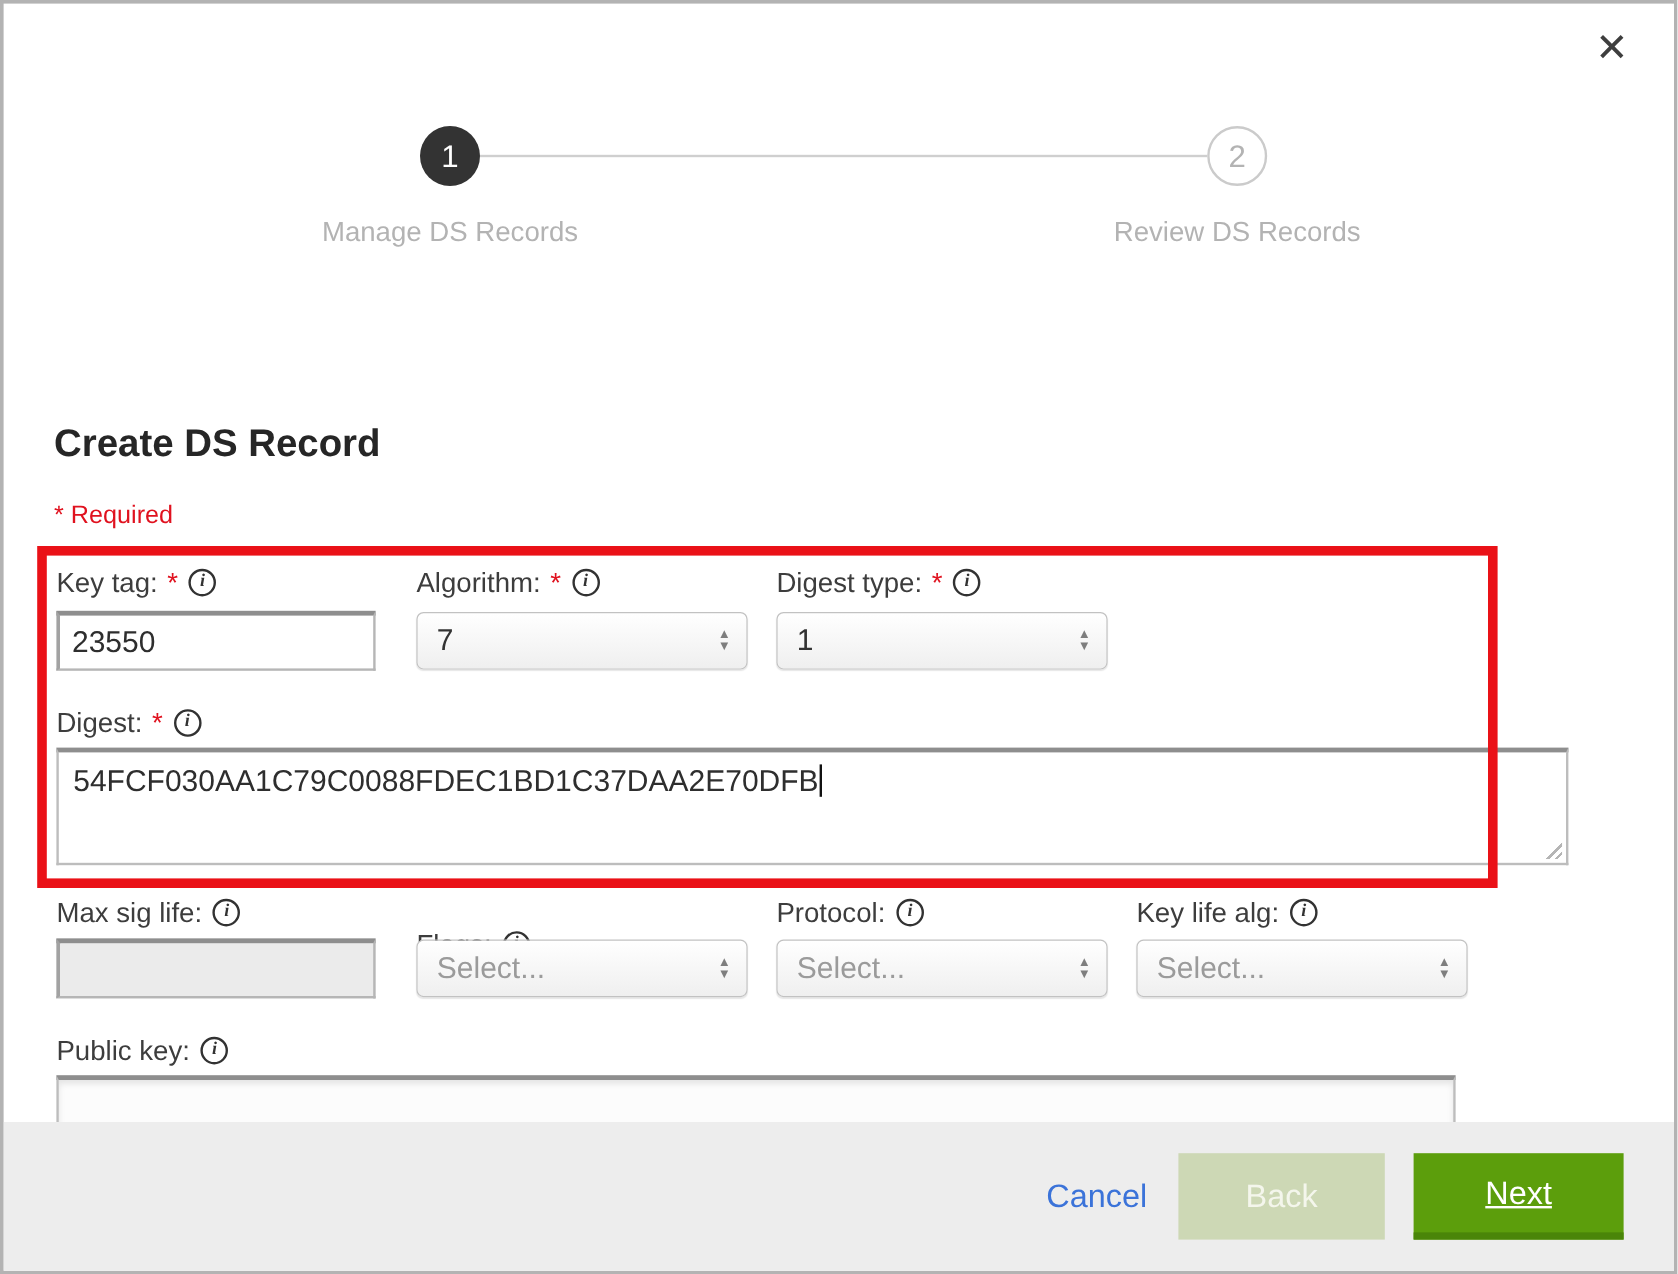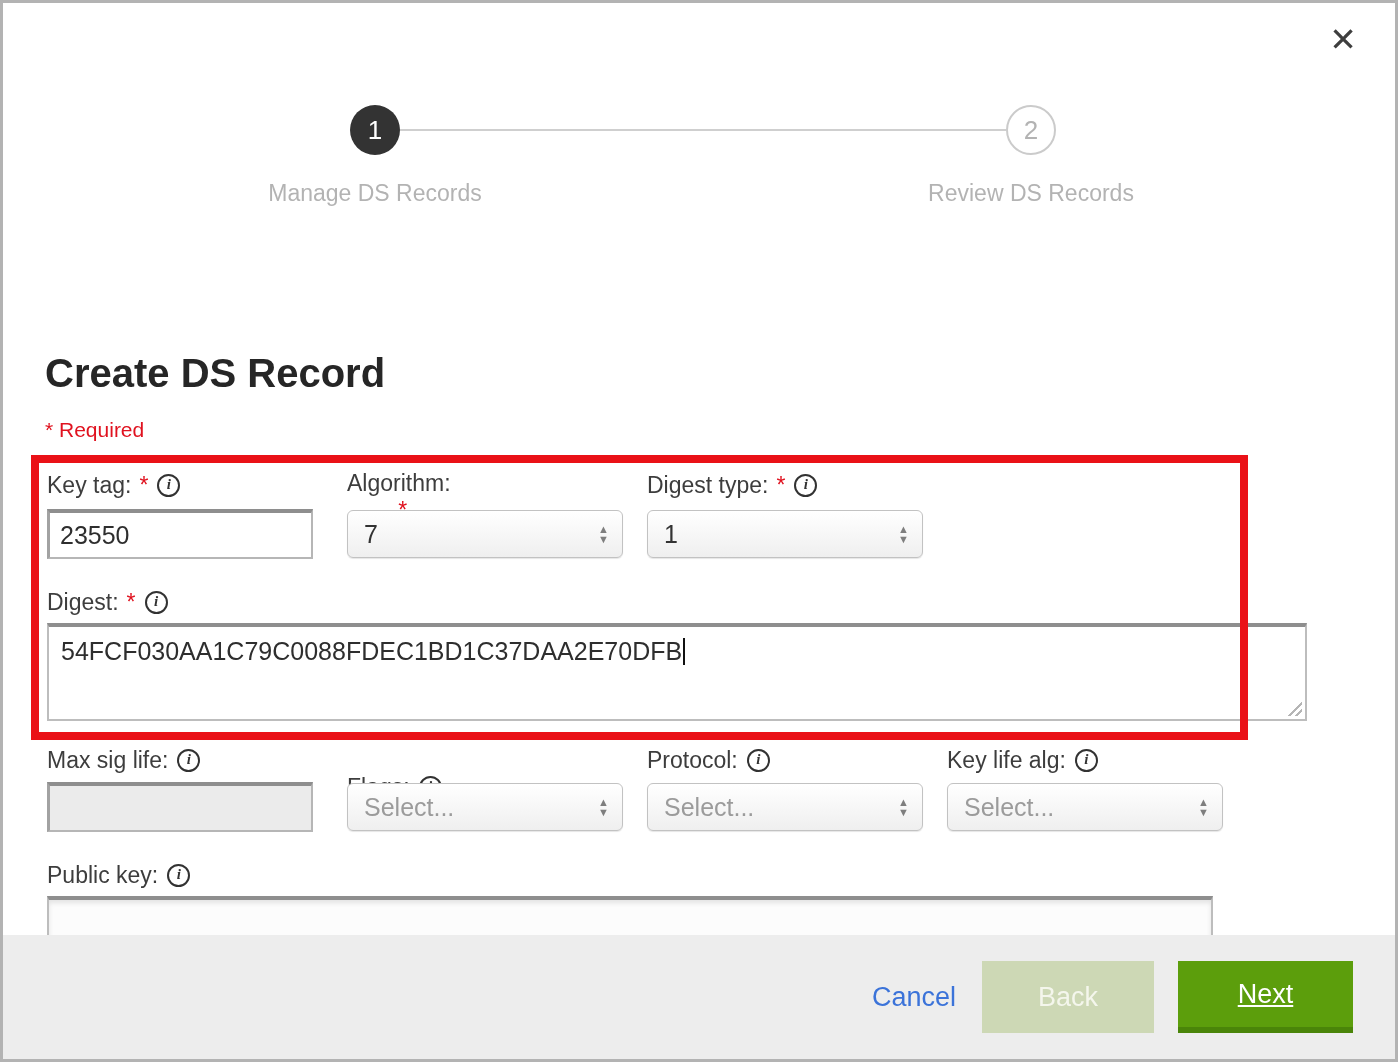--- a/index.html
+++ b/index.html
@@ -16,26 +16,26 @@
   .step-2 { left:1003px; top:102px; width:50px; height:50px; background:#fff; border:2px solid #cbcbcb; color:#b3b3b3; }
   .step-connector { position:absolute; left:397px; top:126px; width:606px; height:2px; background:#cfcfcf; }
   .step-label { position:absolute; top:177px; width:320px; text-align:center; font-size:23px; color:#b3b3b3; }
   .step-label-1 { left:212px; }
   .step-label-2 { left:868px; }
   
   .tabbar { position:absolute; left:42px; top:238px; width:1268px; height:70px; display:flex; border-bottom:2px solid #bdbdbd; }
   .tab { width:141px; display:flex; align-items:center; justify-content:center; font-size:25px; color:#454545; cursor:pointer; box-sizing:border-box; }
   .tab.active { border:2px solid #bdbdbd; border-bottom:2px solid #fff; margin-bottom:-2px; height:72px; background:#fff; }
   
-  .page-title { position:absolute; left:42px; top:348px; font-size:40px; font-weight:bold; color:#262626; }
+  .page-title { position:absolute; left:42px; top:348px; font-size:32px; font-weight:bold; color:#262626; }
   .required-note { position:absolute; left:42px; top:415px; font-size:21px; color:#e0121f; }
   
   .highlight-box { position:absolute; left:28px; top:452px; width:1217px; height:285px; border:8px solid #ea1117; box-sizing:border-box; pointer-events:none; }
   
-  .field-label { position:absolute; display:flex; align-items:center; font-size:23px; color:#3d3d3d; height:30px; white-space:nowrap; }
+  .field-label { position:absolute; display:flex; align-items:center; font-size:23px; color:#3d3d3d; height:30px; white-space:nowrap;justify-content:center; }
   .req-mark { color:#e0121f; margin-left:8px; font-size:23px; }
   .info-icon { width:23px; height:23px; margin-left:9px; border:2.5px solid #323232; border-radius:50%; box-sizing:border-box;
     display:flex; align-items:center; justify-content:center; cursor:pointer;
     font-family:"Liberation Serif", serif; font-style:italic; font-weight:bold; font-size:15px; color:#323232; padding-bottom:1px; }
   
   .text-input { position:absolute; box-sizing:border-box; width:266px; height:50px; background:#fff;
     border:2px solid #b6b6b6; border-top:4px solid #8e8e8e; border-left:3px solid #a2a2a2;
     font-size:25px; color:#2e2e2e; padding:0 10px; font-family:"Liberation Sans", sans-serif; }
   .text-input.disabled { background:#ebebeb; }
   
@@ -83,21 +83,21 @@
 
 
   <div class="page-title">Create DS Record</div>
   <div class="required-note">* Required</div>
 
   <div class="field-label" style="left:44px; top:467px;">
     <span>Key tag:</span>
     <span class="req-mark">*</span>
     <span class="info-icon">i</span>
   </div>
-  <div class="field-label" style="left:344px; top:467px;flex-direction:column;">
+  <div class="field-label" style="left:344px; top:467px;">
     <span>Algorithm:</span>
     <span class="req-mark">*</span>
     <span class="info-icon">i</span>
   </div>
   <div class="field-label" style="left:644px; top:467px;">
     <span>Digest type:</span>
     <span class="req-mark">*</span>
     <span class="info-icon">i</span>
   </div>
 

